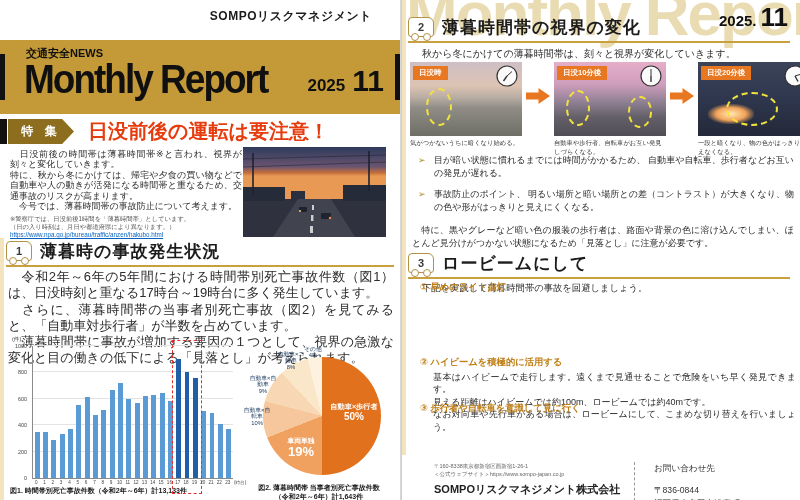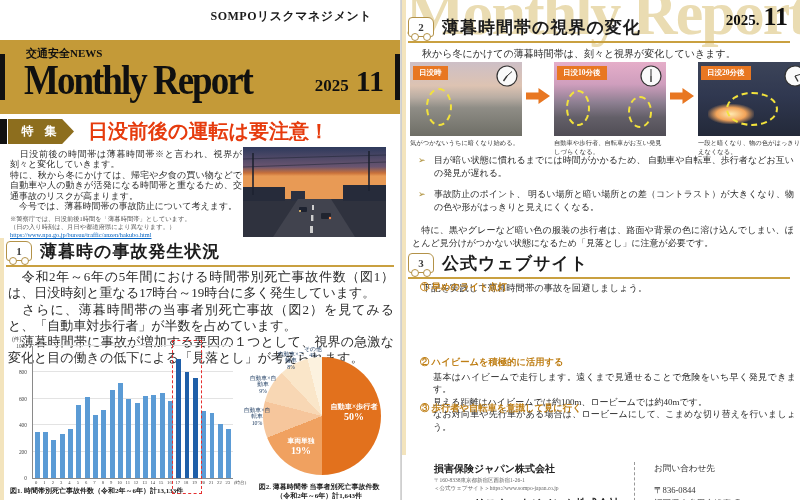--- a/index.html
+++ b/index.html
@@ -1,18 +1,18 @@
 <!DOCTYPE html>
 <html><head>
 <meta charset="utf-8">
 <style>
   html,body{margin:0;padding:0;background:#ffffff;}
   body{width:800px;height:500px;overflow:hidden;font-family:"Liberation Sans","DejaVu Sans",sans-serif;color:#2b2b2b;}
   .sheet{position:relative;width:800px;height:500px;background:#fff;}
-  .page{position:absolute;top:0;width:400px;height:500px;background:#fff;overflow:hidden;font-family:Liberation Serif, serif;}
+  .page{position:absolute;top:0;width:400px;height:500px;background:#fff;overflow:hidden;}
   .page-left{left:0;border-right:1px solid #d8d8d8;}
   .page-right{left:401px;border-left:1px solid #cfcfcf;}
 
   
   .logo{position:absolute;top:8px;right:28px;font-size:12px;font-weight:700;color:#1a1a1a;letter-spacing:.5px;}
   .band{position:absolute;left:0;top:40px;width:400px;height:74px;background:#c49a38;}
   .bleed{position:absolute;background:#111;}
   .bleed-left{left:0;top:14px;width:5px;height:46px;}
   .bleed-right{right:0;top:14px;width:5px;height:46px;}
   .news{position:absolute;left:26px;top:6px;font-size:11px;font-weight:700;color:#111;}
@@ -55,21 +55,21 @@
   .bar-caption{position:absolute;left:4px;top:150px;width:230px;font-size:7px;font-weight:700;color:#222;}
 
   
   .piewrap{position:absolute;left:246px;top:351px;width:152px;height:130px;}
   .pie-circle{position:absolute;left:17px;top:6px;width:118px;height:118px;border-radius:50%;}
   .plabel{position:absolute;text-align:center;line-height:1.12;color:#17365d;font-size:5.8px;}
   .plabel .pv{display:block;}
   .plabel-0{left:76px;top:52px;width:64px;color:#fff;font-weight:700;font-size:7.2px;}
   .plabel-0 .pv{font-size:10px;}
   .plabel-1{left:26px;top:86px;width:58px;color:#fff;font-weight:700;font-size:6.8px;}
-  .plabel-1 .pv{font-size:10px;}
+  .plabel-1 .pv{font-size:13px;}
   .plabel-2{left:-4px;top:56px;width:30px;}
   .plabel-3{left:2px;top:24px;width:30px;}
   .plabel-4{left:30px;top:0px;width:30px;}
   .plabel-5{left:52px;top:-5px;width:30px;}
   .pie-caption{position:absolute;left:238px;top:483px;width:162px;text-align:center;font-size:7px;font-weight:700;color:#222;line-height:1.3;}
 
   
   .watermark{position:absolute;left:4px;top:-22px;width:396px;font-size:62px;font-weight:800;color:#eadcb2;letter-spacing:-2px;white-space:nowrap;overflow:hidden;z-index:0;}
   .rp-date{position:absolute;top:2px;right:14px;z-index:2;color:#101010;white-space:nowrap;}
   .rp-date .y{font-size:15px;font-weight:800;margin-right:4px;}
@@ -393,21 +393,21 @@
       </ul>
 
       <div class="s2-note">　特に、黒やグレーなど暗い色の服装の歩行者は、路面や背景の色に溶け込んでしまい、ほとんど見分けがつかない状態になるため「見落とし」に注意が必要です。</div>
 
       <div class="sec-header s3-header">
         <div class="truck">
           <span class="num">3</span>
           <span class="w1"></span>
             <span class="w2"></span>
         </div>
-        <div class="sec-title">公式ウェブサイト</div>
+        <div class="sec-title">ロービームにして</div>
         <div class="dots"></div>
       </div>
 
       <div class="s3-lead">下記を実践して薄暮時間帯の事故を回避しましょう。</div>
 
       <div class="point point-1">
         <div class="ph">① 早めのライト点灯</div>
       </div>
       <div class="point point-2">
         <div class="ph">② ハイビームを積極的に活用する</div>
@@ -415,21 +415,20 @@
 見える距離はハイビームでは約100m、ロービームでは約40mです。
 なお対向車や先行車がある場合は、ロービームにして、こまめな切り替えを行いましょう。</div>
       </div>
       <div class="point point-3">
         <div class="ph">③ 歩行者や自転車を意識して見に行く</div>
       </div>
 
       <div class="footer">
         <div class="fdivider"></div>
         <div class="fc1">
-          <div class="cname">損害保険ジャパン株式会社</div>
           <div class="tiny">〒160-8338東京都新宿区西新宿1-26-1</div>
           <div class="tiny">＜公式ウェブサイト＞https://www.sompo-japan.co.jp</div>
           <div class="cname2">SOMPOリスクマネジメント株式会社</div>
         </div>
         <div class="fc2">
           <div>お問い合わせ先</div>
           <div class="zip">〒836-0844</div>
           <div>福岡県大牟田市浄真町160-2</div>
         </div>
       </div>

